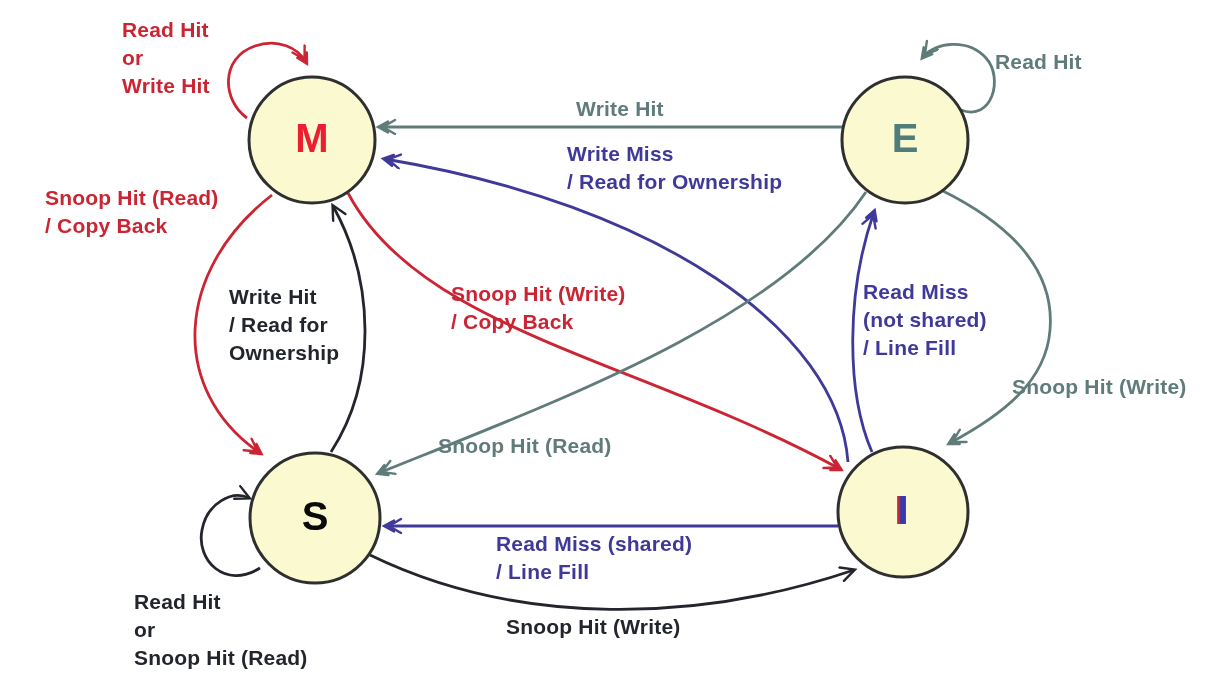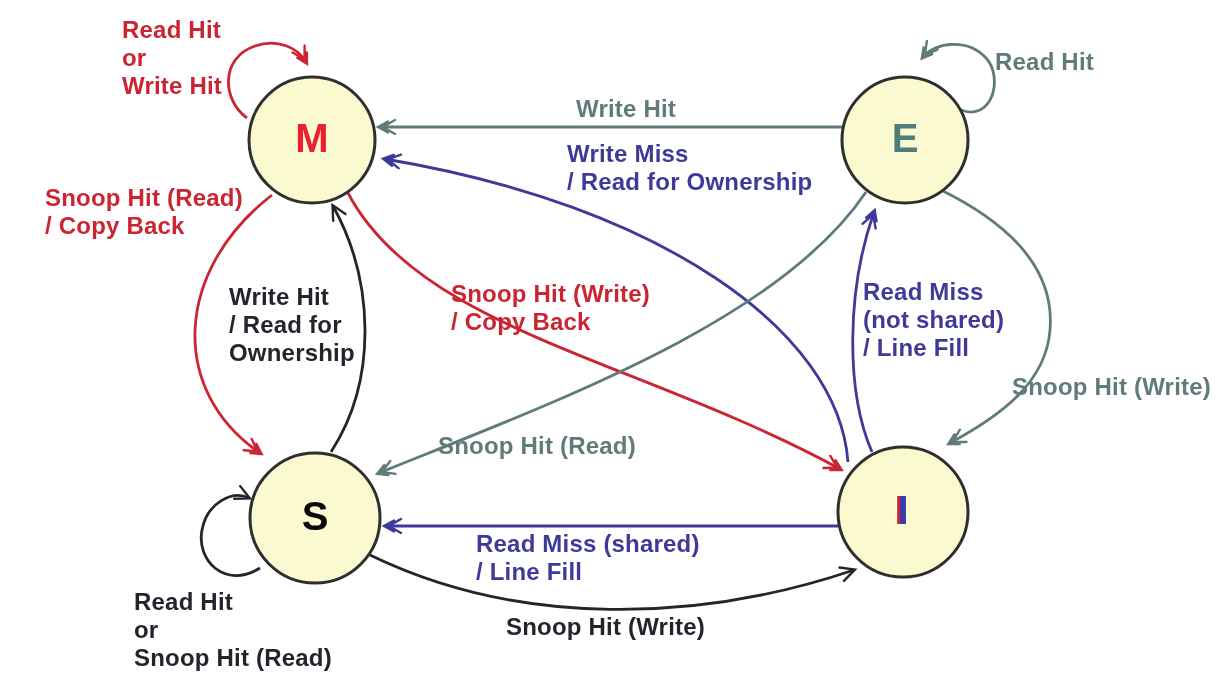--- a/index.html
+++ b/index.html
@@ -10,21 +10,21 @@
   #stage svg{position:absolute;left:0;top:0;}
   .edge{fill:none;stroke-width:2.8px;}
   .edge.thick{stroke-width:3px;}
   .c-red{stroke:var(--red,#CB2533);}
   .c-gray{stroke:var(--gray,#5F7B7A);}
   .c-purple{stroke:var(--purple,#3F3A99);}
   .c-black{stroke:var(--black,#23252D);}
   .mk{fill:none;stroke-width:2.4px;stroke-linecap:round;stroke-linejoin:miter;}
   .state-circle{fill:var(--state_fill,#FAF9CF);stroke:var(--state_border,#2F2F2F);stroke-width:3px;}
   .lbl{
-    position:absolute;font-weight:bold;font-size:24px;line-height:28px;
+    position:absolute;font-weight:bold;font-size:21px;line-height:28px;
     white-space:pre-line;letter-spacing:0.2px;
   }
   .t-red{color:var(--red,#CB2533);}
   .t-gray{color:var(--gray,#5F7B7A);}
   .t-purple{color:var(--purple,#3F3A99);}
   .t-black{color:var(--black,#23252D);}
   .state-letter{
     position:absolute;font-weight:bold;font-size:40px;
     transform:translate(-50%,-54%);
   }
@@ -93,20 +93,20 @@
   <div class="lbl t-black" style="left:229px;top:283px;">Write Hit
 / Read for
 Ownership</div>
   <div class="lbl t-red" style="left:451px;top:280px;">Snoop Hit (Write)
 / Copy Back</div>
   <div class="lbl t-purple" style="left:863px;top:278px;">Read Miss
 (not shared)
 / Line Fill</div>
   <div class="lbl t-gray" style="left:1012px;top:373px;">Snoop Hit (Write)</div>
   <div class="lbl t-gray" style="left:438px;top:432px;">Snoop Hit (Read)</div>
-  <div class="lbl t-purple" style="left:476px;top:530px;">Read Miss (shared)
+  <div class="lbl t-purple" style="left:496px;top:530px;">Read Miss (shared)
 / Line Fill</div>
   <div class="lbl t-black" style="left:506px;top:613px;">Snoop Hit (Write)</div>
   <div class="lbl t-black" style="left:134px;top:588px;">Read Hit
 or
 Snoop Hit (Read)</div>
 
 </div>
 
 </body></html>

